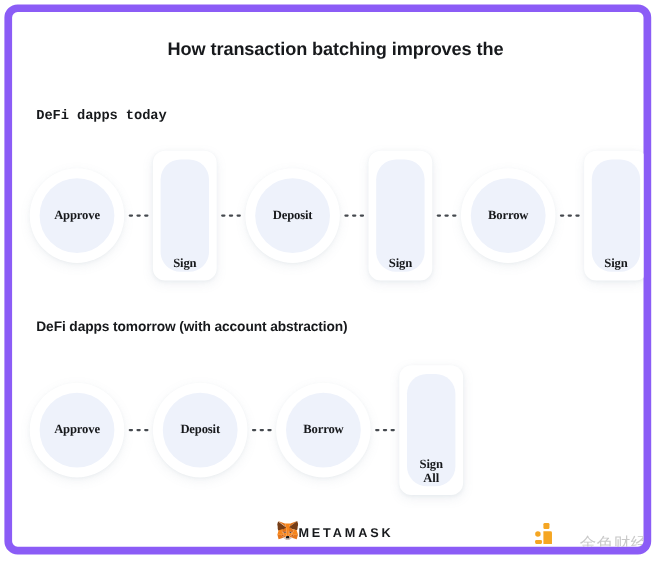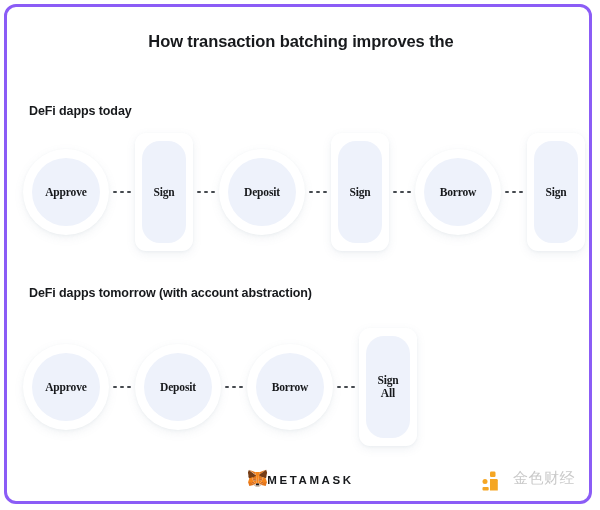--- a/index.html
+++ b/index.html
@@ -8,21 +8,21 @@
     background:#ffffff;
     font-family:"Liberation Sans", sans-serif;
     -webkit-font-smoothing:antialiased;
     overflow:hidden;
   }
   #card{
     position:absolute;
     left:4px; top:4px;
     width:588px; height:500px;
     background:#ffffff;
-    border:3px solid #8b5cf6;
+    border:7px solid #8b5cf6;
     border-radius:12px;
     box-sizing:border-box;
     overflow:hidden;
   }
 
   
   #heading{
     position:absolute;
     left:0; top:24px; width:588px;
     text-align:center;
@@ -37,21 +37,21 @@
   
   .section-label{
     position:absolute;
     left:22px;
     font-size:12.5px;
     font-weight:bold;
     color:#17191c;
     letter-spacing:-0.1px;
     white-space:nowrap;
   }
-  #label-today{ top:97px; }
+  #label-today{ top:87px;font-family:Liberation Mono, monospace; }
   #label-tomorrow{ top:279px; }
 
   
   .row{
     position:absolute;
     left:0;
     height:130px;
     display:flex;
     align-items:center;
   }
@@ -87,21 +87,21 @@
     border-radius:11px;
     background:#ffffff;
     box-shadow:0 3px 10px rgba(120,135,160,0.11),
                0 1px 3px rgba(120,135,160,0.07);
     display:flex;align-items:center;justify-content:center;
   }
   .phone .inner{
     width:44px;height:102px;
     border-radius:18px;
     background:#eef2fb;
-    display:flex;align-items:center;justify-content:center;
+    display:flex;align-items:flex-end;justify-content:center;
   }
 
   .step-label{
     font-size:11.5px;
     font-weight:bold;
     color:#17191c;
     text-align:center;
     letter-spacing:-0.15px;
     line-height:13px;
     white-space:pre-line;
@@ -140,22 +140,22 @@
     color:#17191c;
     letter-spacing:2.6px;
   }
   #mm-fox{display:block;}
 
   
   #watermark{
     position:absolute;
     left:472px; top:462px;
     display:flex;
-    align-items:flex-start;
-    gap:8px;
+    align-items:flex-end;
+    gap:18px;
   }
   #wm-text{
     font-size:15px;
     color:#c9c9c9;
     letter-spacing:0.5px;
     font-family:"DejaVu Sans", sans-serif;
     white-space:nowrap;
   }
 </style>
 </head>

